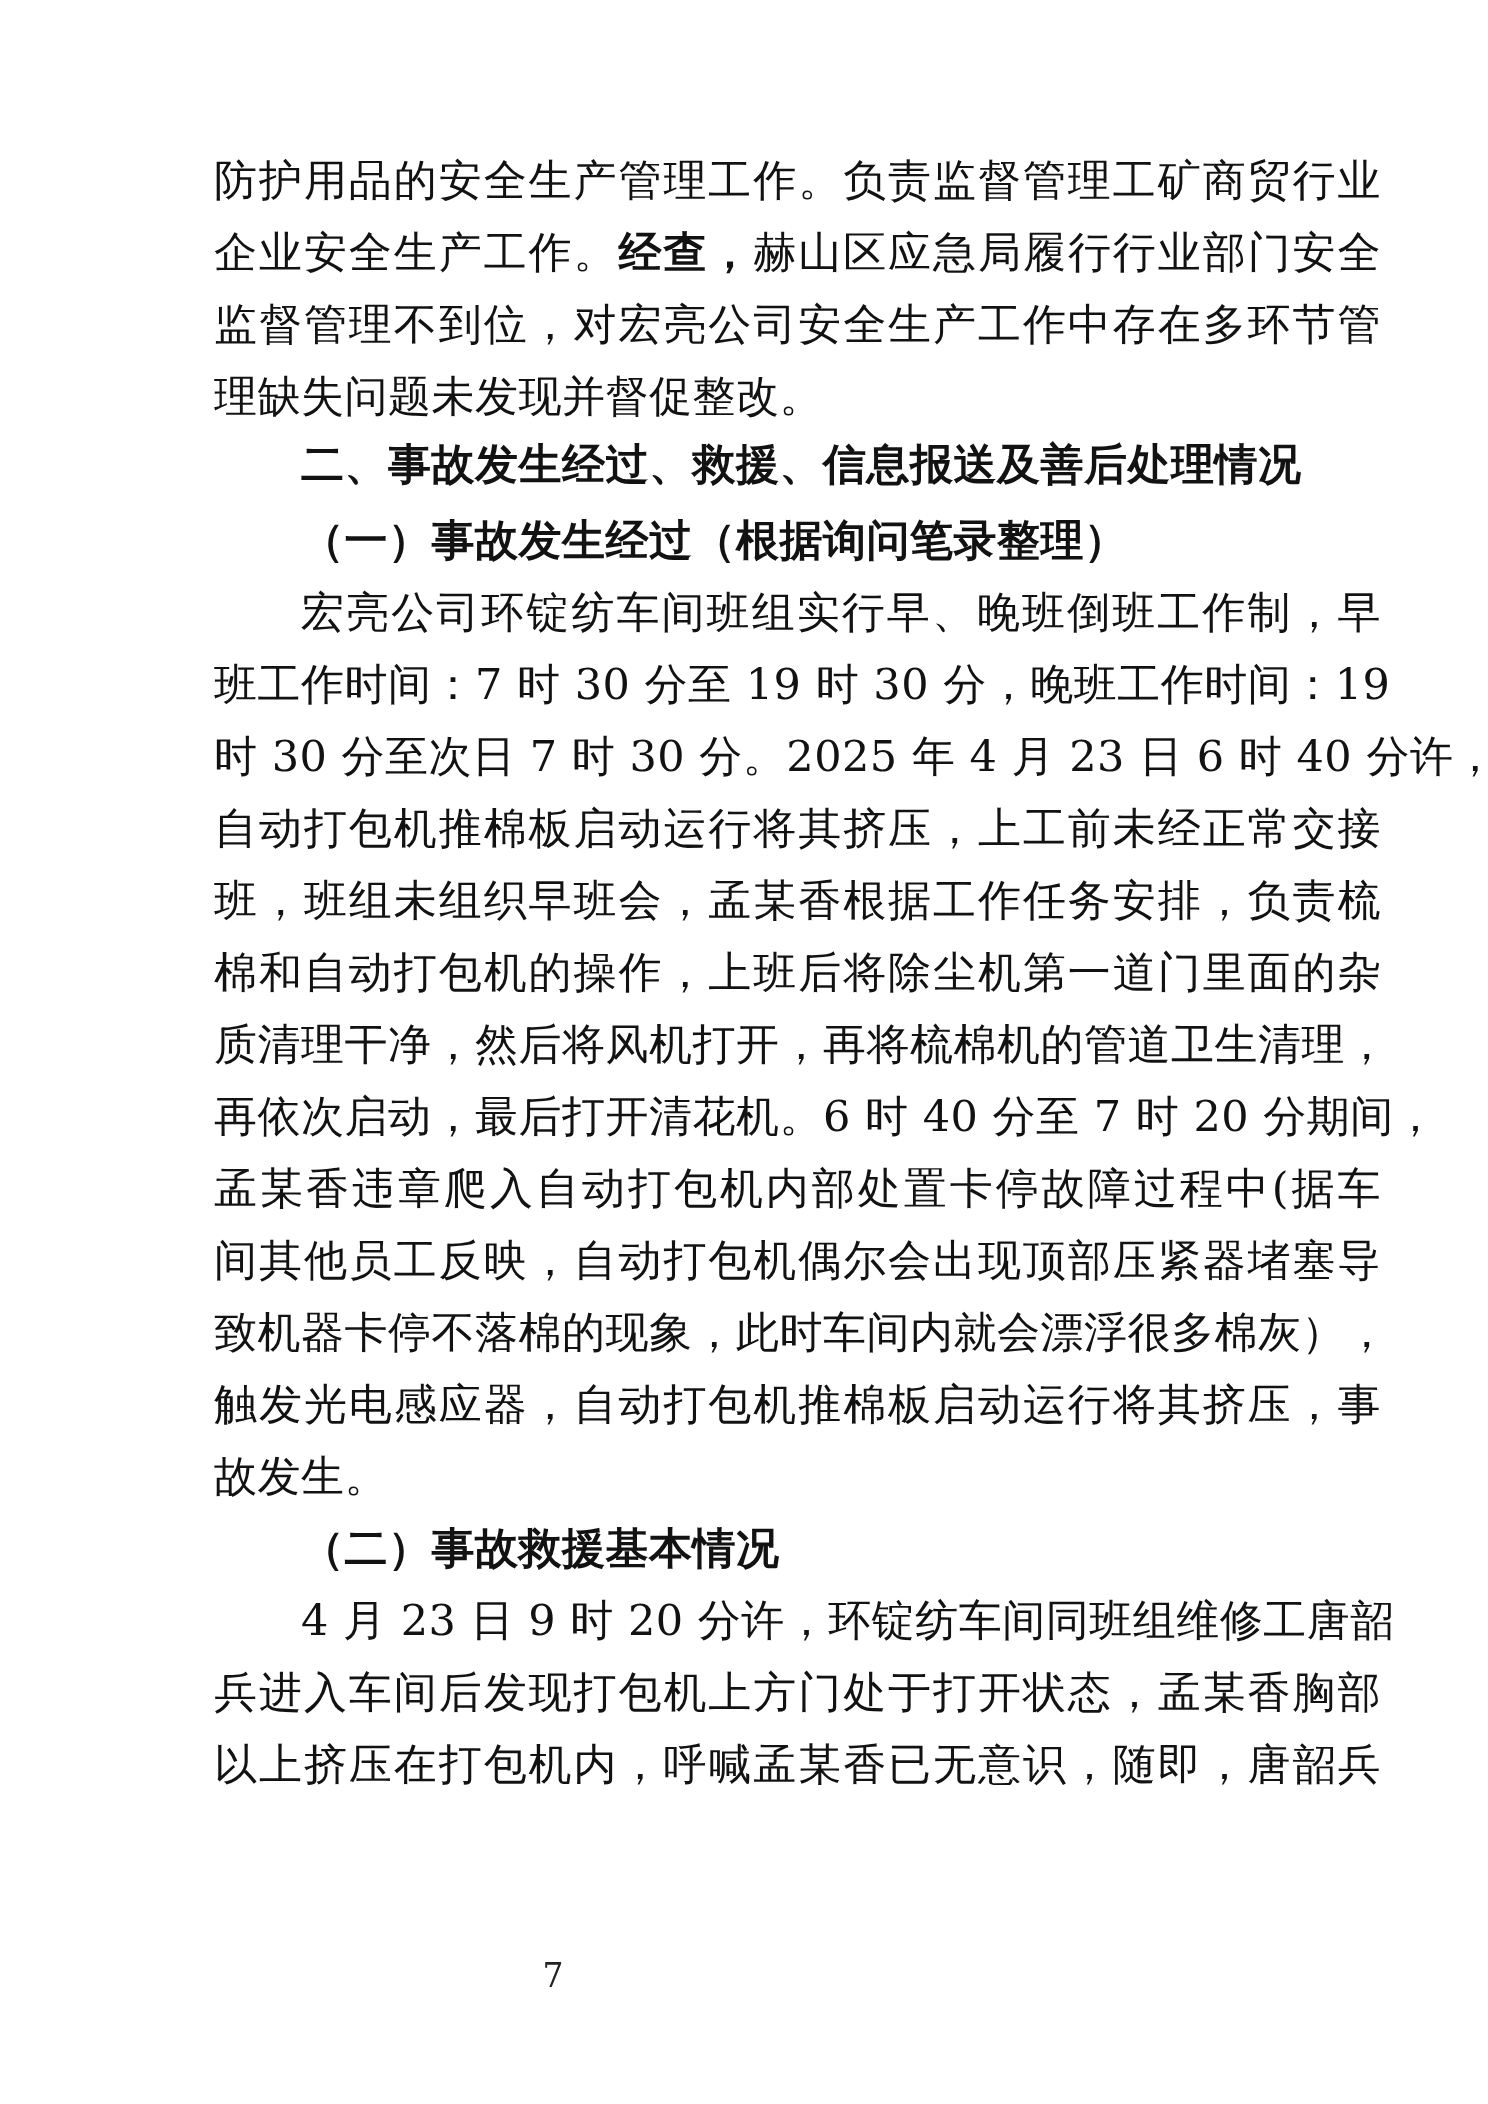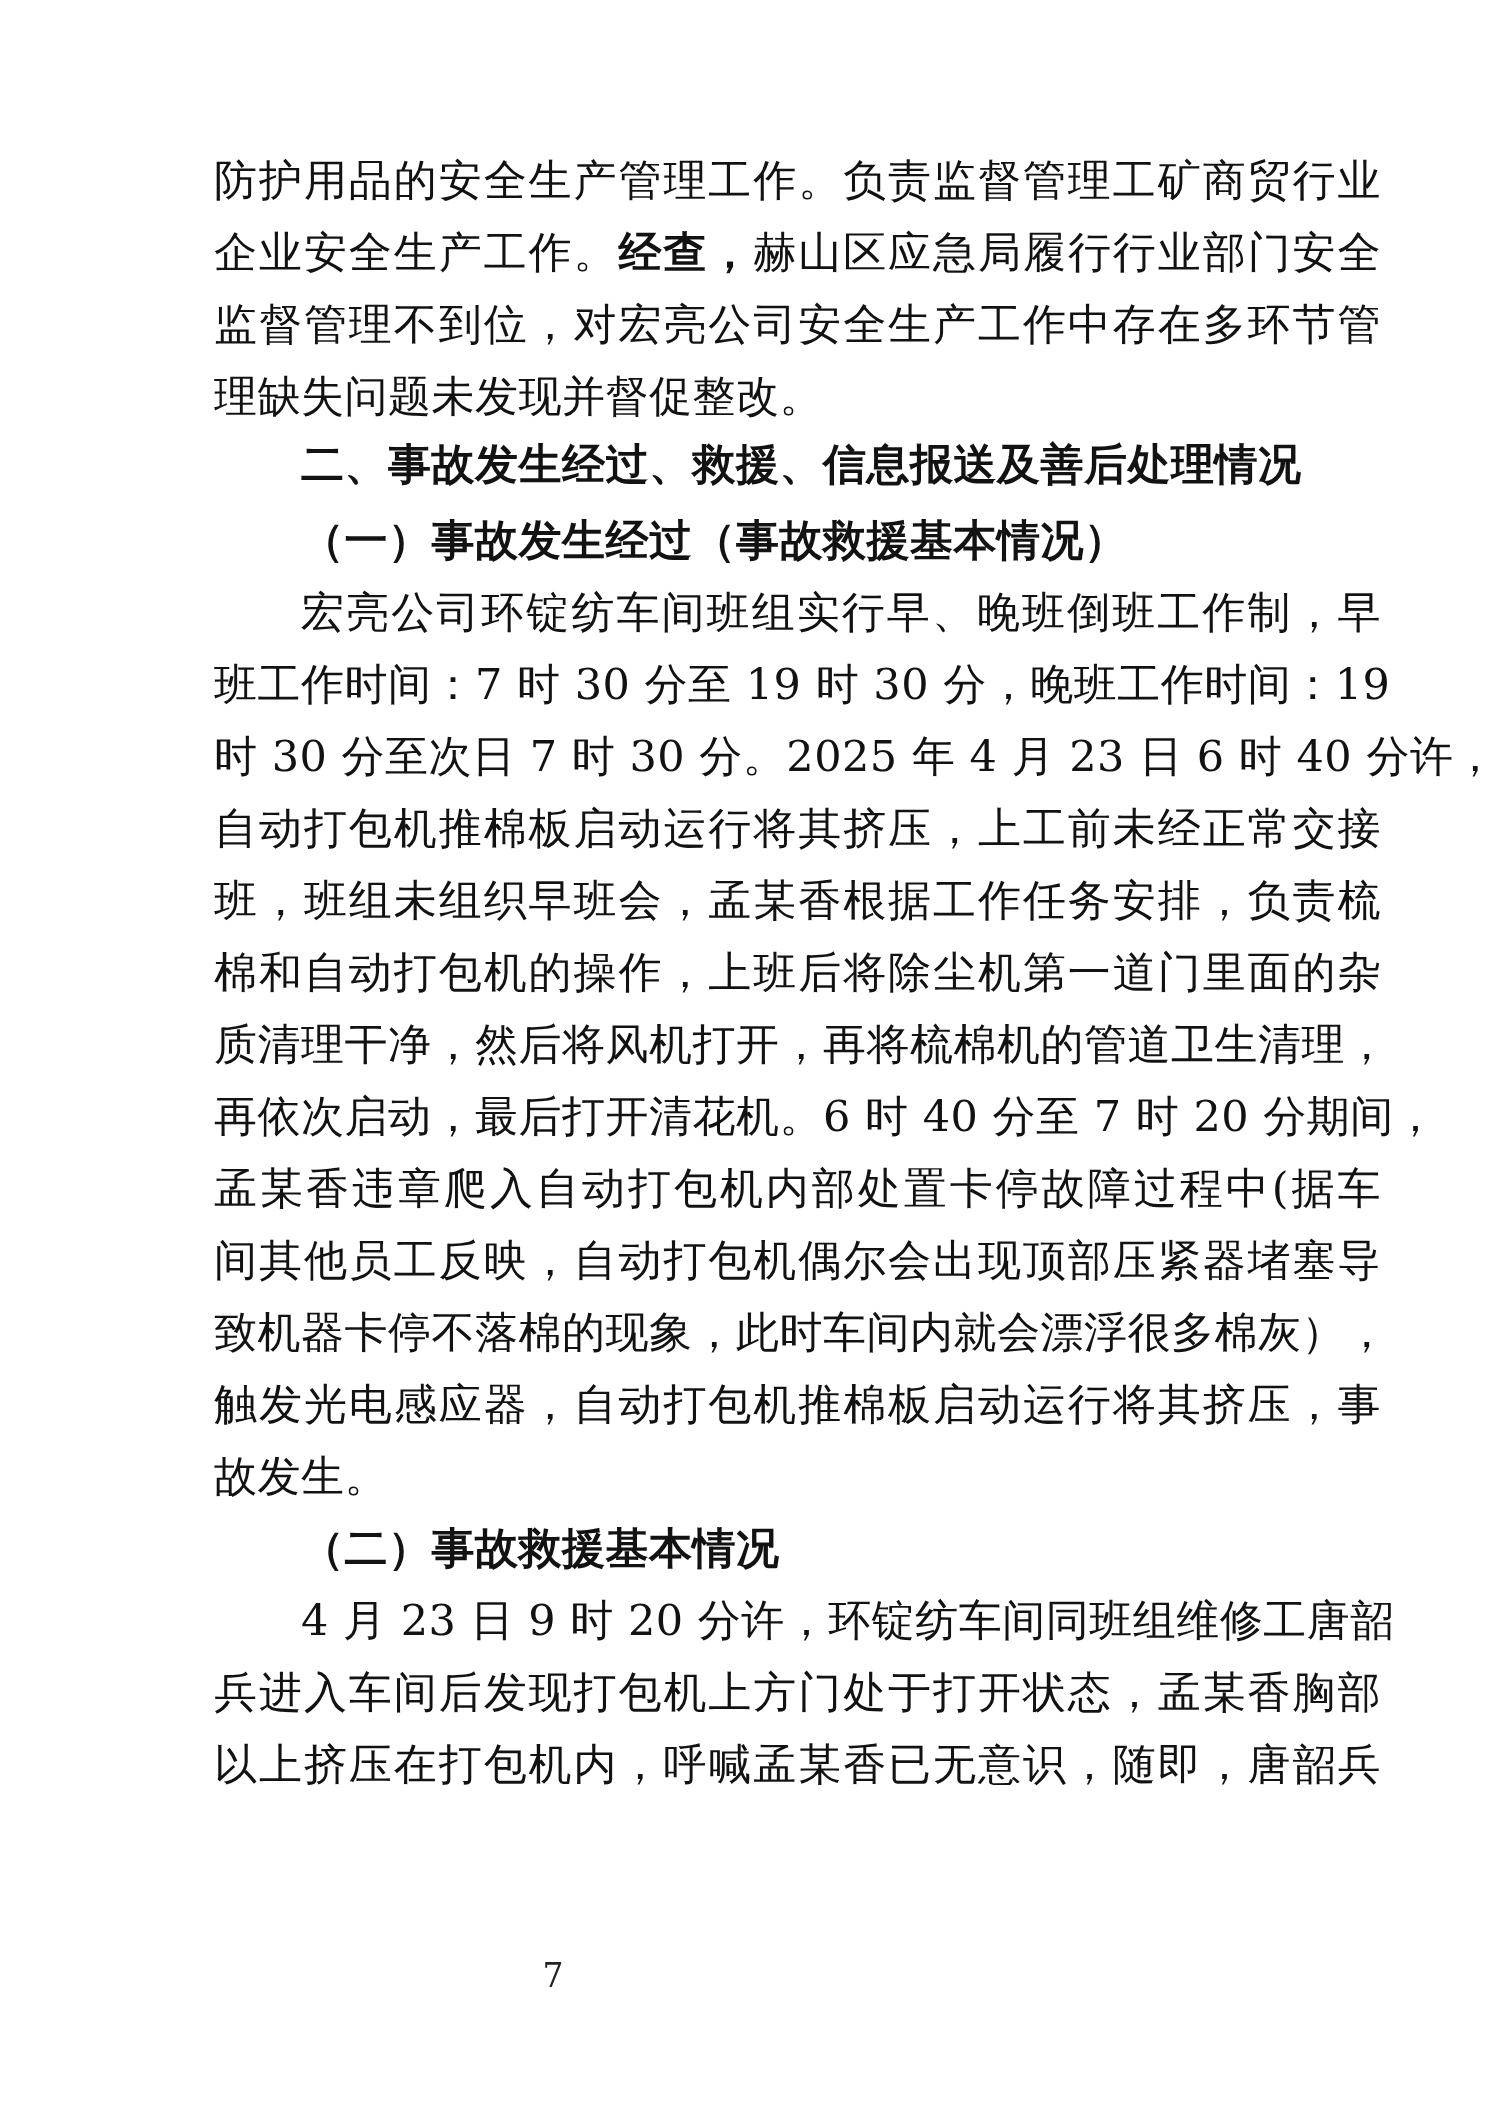--- a/index.html
+++ b/index.html
@@ -60,21 +60,21 @@
 </head>
 <body>
 
 <div class="page">
   <div class="content">
       <div class="line body">防护用品的安全生产管理工作。负责监督管理工矿商贸行业</div>
       <div class="line body"><span>企业安全生产工作。</span><span class="bold-run">经查，</span><span>赫山区应急局履行行业部门安全</span></div>
       <div class="line body">监督管理不到位，对宏亮公司安全生产工作中存在多环节管</div>
       <div class="line body no-just">理缺失问题未发现并督促整改。</div>
       <div class="line heading indent">二、事故发生经过、救援、信息报送及善后处理情况</div>
-      <div class="line subheading indent">（一）事故发生经过（事故救援基本情况）</div>
+      <div class="line subheading indent">（一）事故发生经过（根据询问笔录整理）</div>
       <div class="line body indent">宏亮公司环锭纺车间班组实行早、晚班倒班工作制，早</div>
       <div class="line body">班工作时间：7 时 30 分至 19 时 30 分，晚班工作时间：19</div>
       <div class="line body">时 30 分至次日 7 时 30 分。2025 年 4 月 23 日 6 时 40 分许，</div>
       <div class="line body">自动打包机推棉板启动运行将其挤压，上工前未经正常交接</div>
       <div class="line body">班，班组未组织早班会，孟某香根据工作任务安排，负责梳</div>
       <div class="line body">棉和自动打包机的操作，上班后将除尘机第一道门里面的杂</div>
       <div class="line body">质清理干净，然后将风机打开，再将梳棉机的管道卫生清理，</div>
       <div class="line body">再依次启动，最后打开清花机。6 时 40 分至 7 时 20 分期间，</div>
       <div class="line body">孟某香违章爬入自动打包机内部处置卡停故障过程中(据车</div>
       <div class="line body">间其他员工反映，自动打包机偶尔会出现顶部压紧器堵塞导</div>

